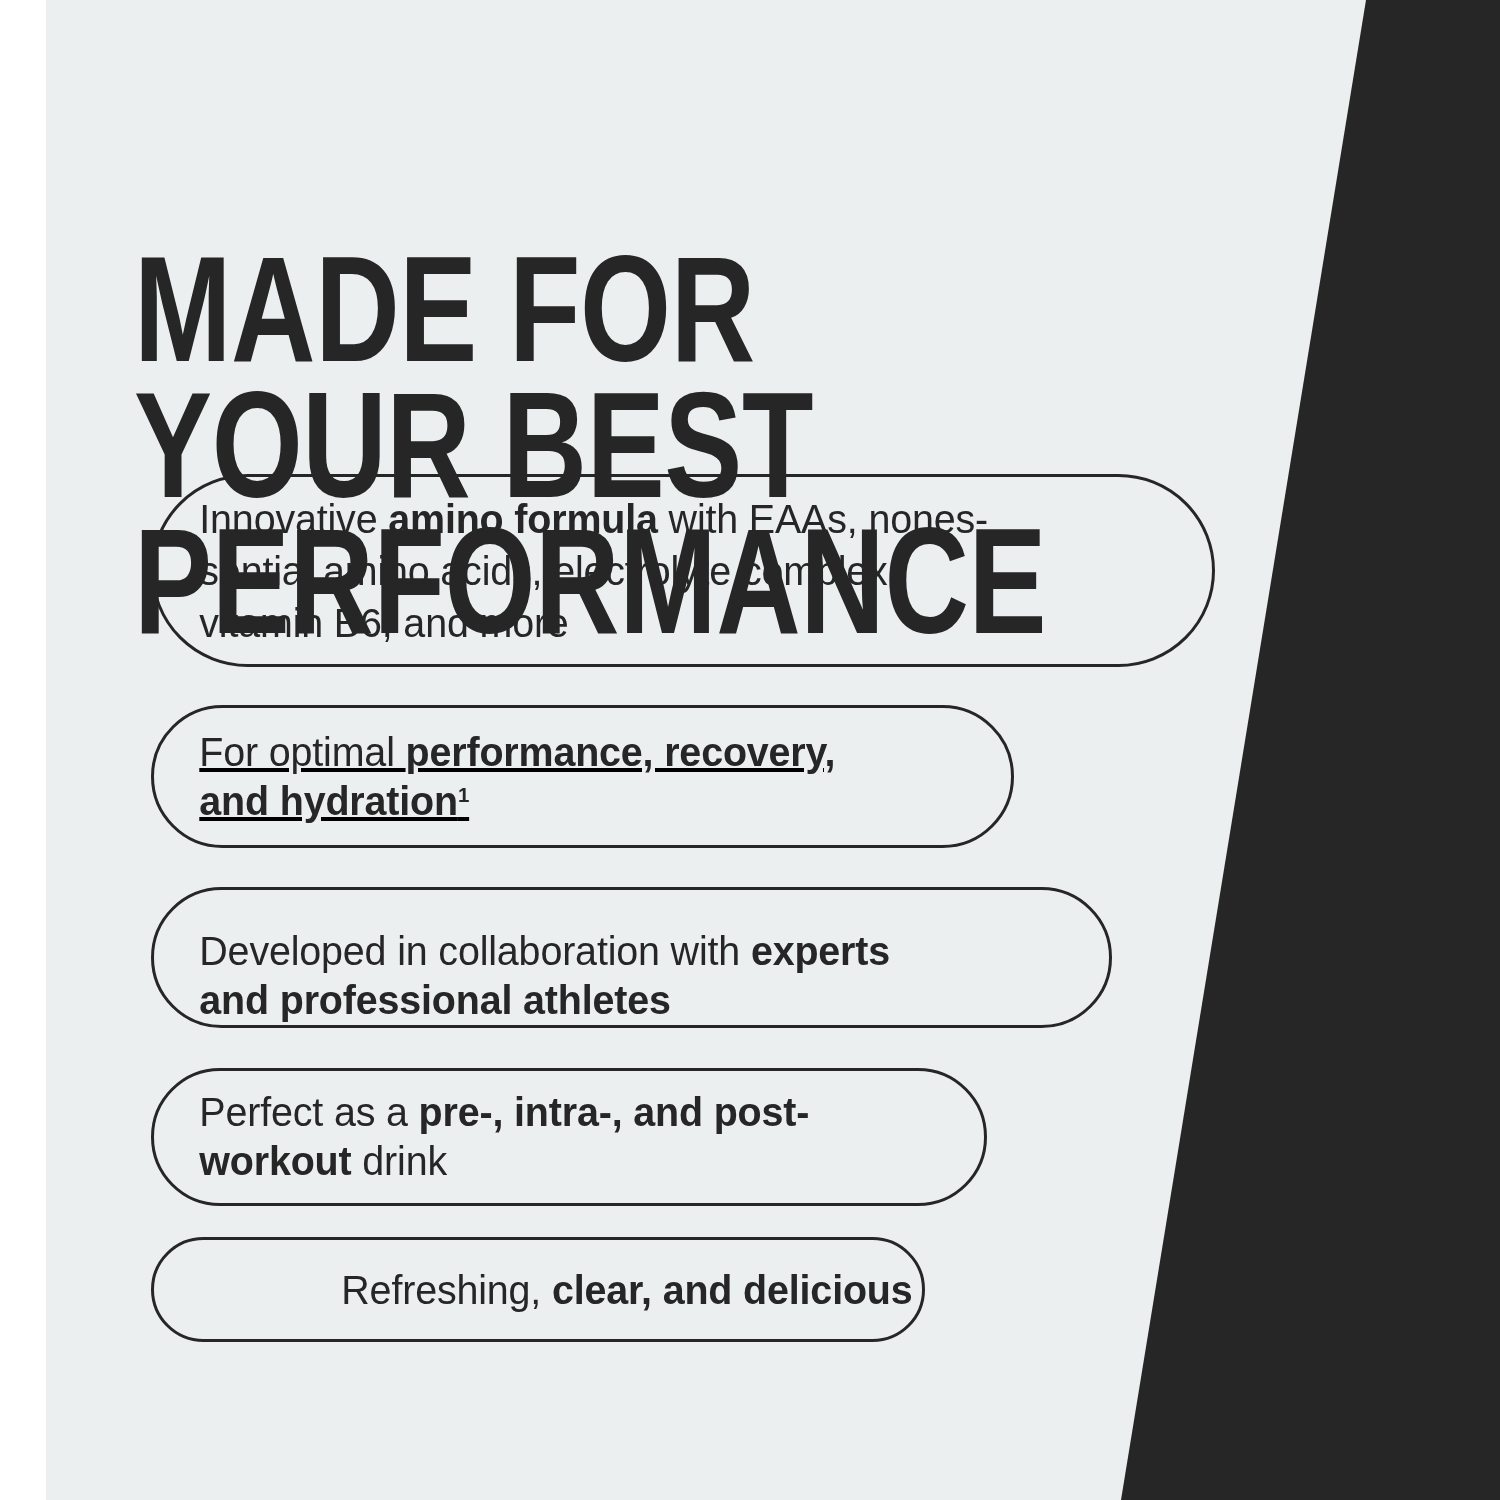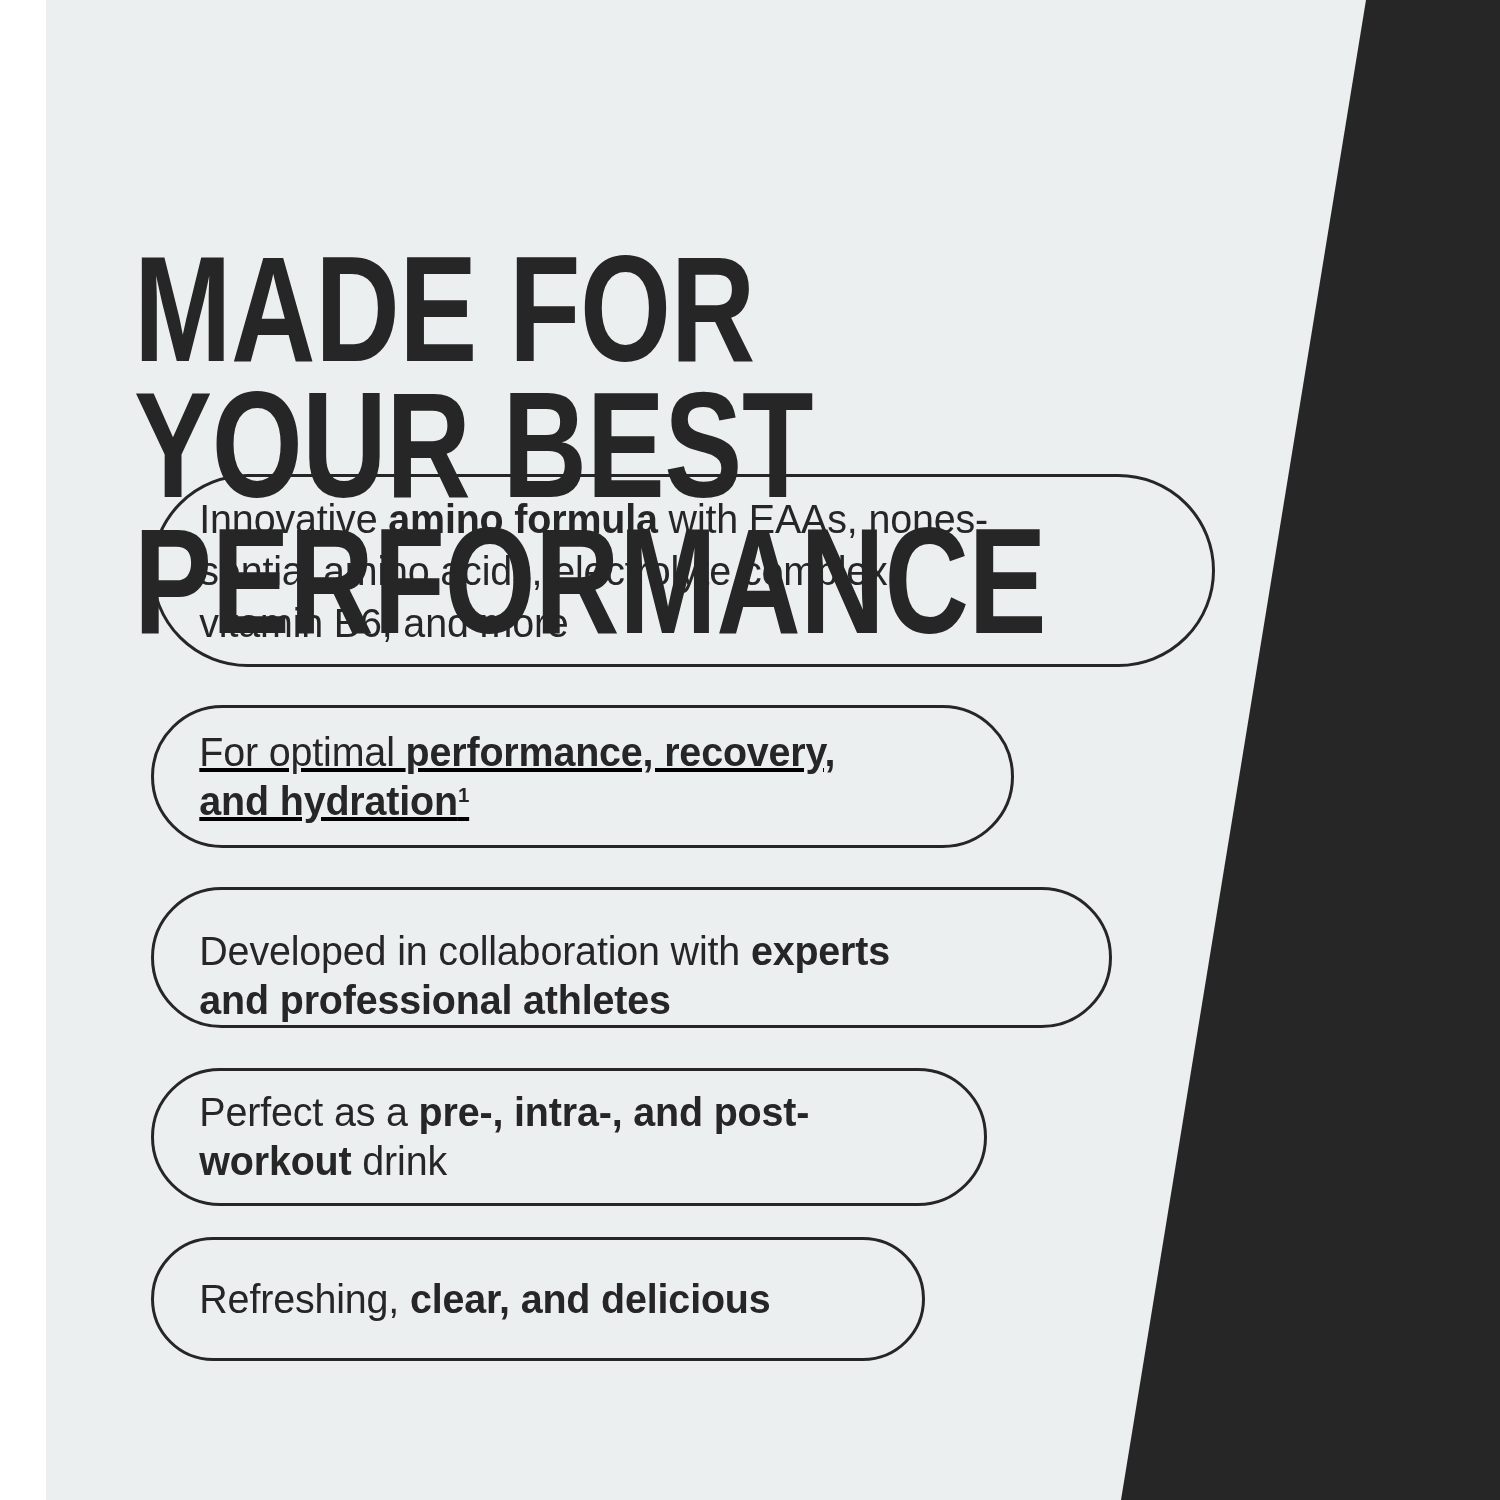--- a/index.html
+++ b/index.html
@@ -98,21 +98,21 @@
     line-height: 0;
     vertical-align: 0.62em;
     font-weight: 700;
   }
 
   
   .pill-1 { top: 0px;   width: 1064px; height: 193px; }
   .pill-2 { top: 231px; width: 863px;  height: 143px; }
   .pill-3 { top: 413px; width: 961px;  height: 141px; }
   .pill-4 { top: 594px; width: 836px;  height: 138px; }
-  .pill-5 { top: 763px; width: 774px;  height: 124px; }
+  .pill-5 { top: 763px; width: 774px;  height: 105px; justify-content: flex-end; }
 
   .pill-1 .pill-text { line-height: 52px; }
   .pill-5 .pill-text { line-height: 46px; }
 </style>
 </head>
 <body>
 
 <div id="poster" style="background: rgb(236, 239, 240);">
 
   <svg class="wedge" viewBox="0 0 1500 1500" preserveAspectRatio="none" aria-hidden="true">

